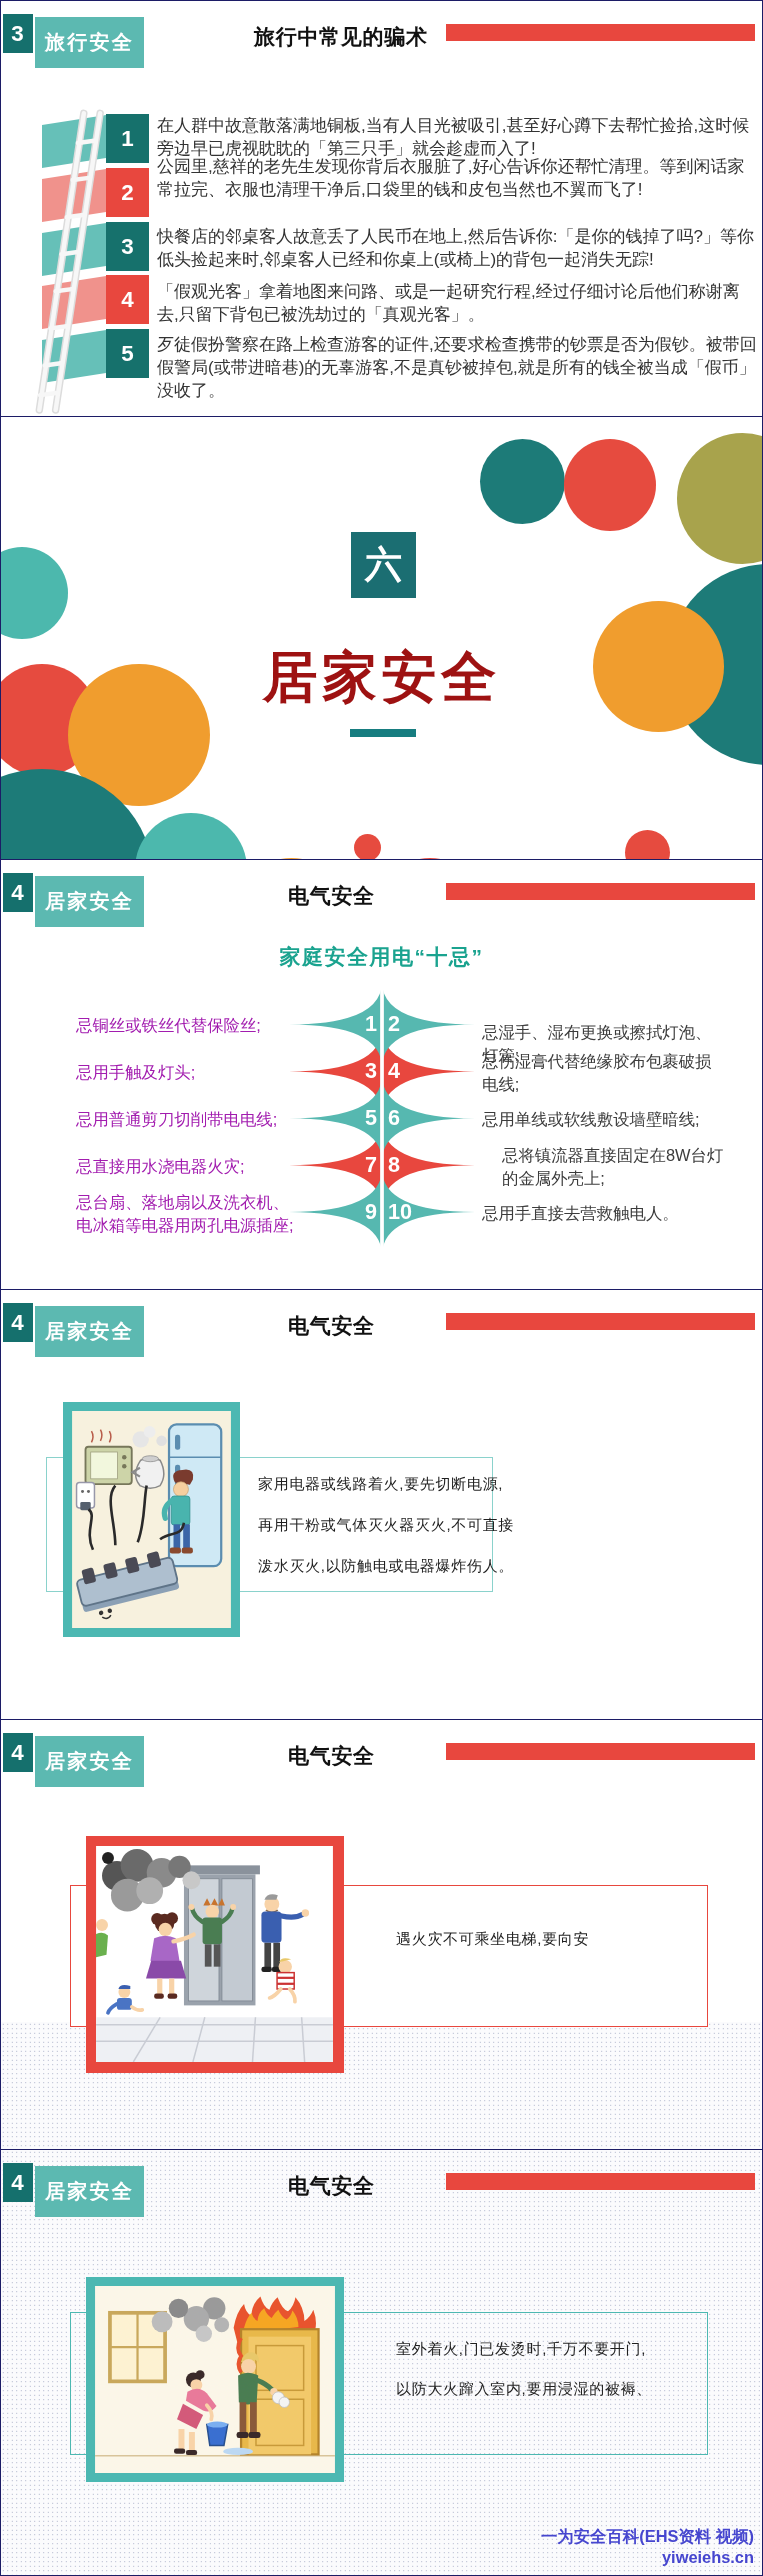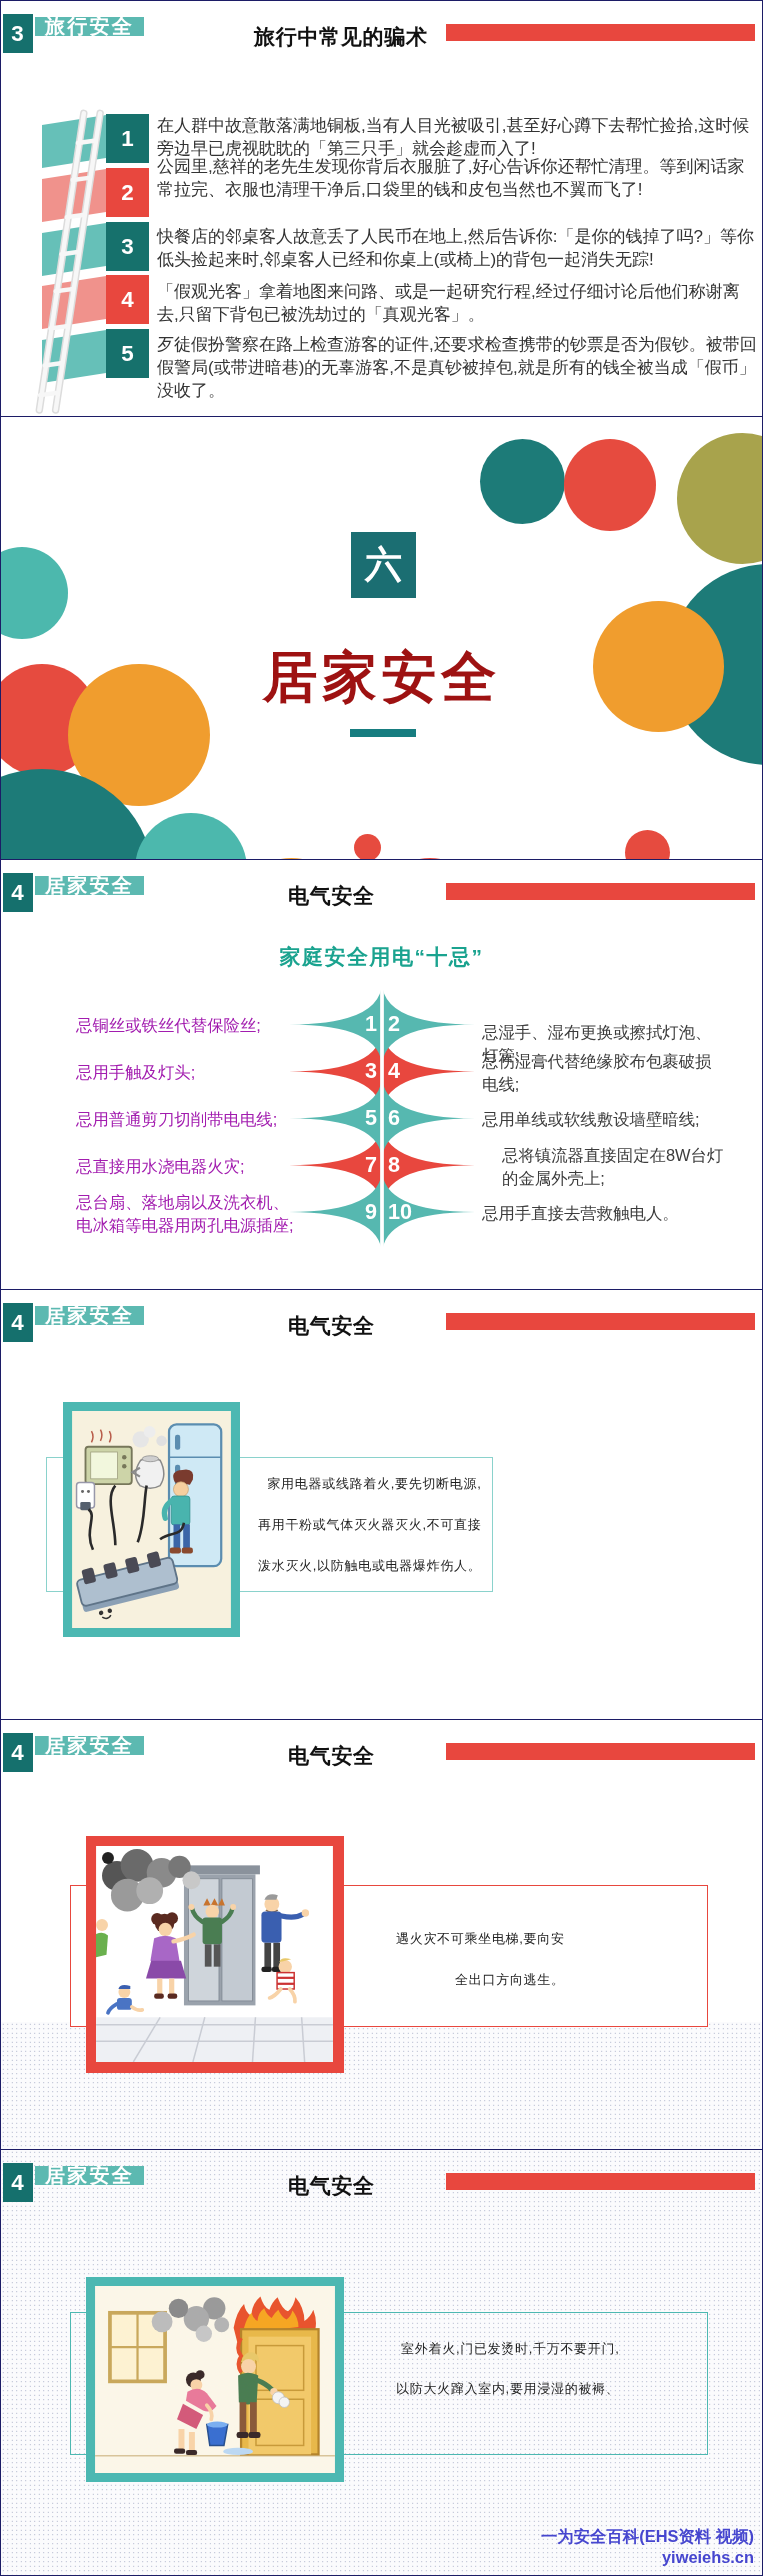--- a/index.html
+++ b/index.html
@@ -4,21 +4,21 @@
 <style>
   html,body{margin:0;padding:0;background:#ffffff;}
   #page{position:relative;width:763px;height:2576px;background:#fff;
         border:1.5px solid #1c1c66;box-sizing:border-box;overflow:hidden;
         font-family:"Liberation Sans",sans-serif;}
   .slide{position:absolute;left:0;width:100%;overflow:hidden;background:#fff;
          border-bottom:1.5px solid #1c1c66;box-sizing:border-box;}
   
   .hdr-num{position:absolute;left:1.5px;top:13.4px;width:30px;height:39px;background:#15706d;
            color:#fff;font-weight:bold;font-size:22.4px;display:flex;align-items:center;justify-content:center;}
-  .hdr-label{position:absolute;left:34px;top:15.6px;width:109px;height:19px;background:#5cb9b1;
+  .hdr-label{position:absolute;left:34px;top:15.6px;width:109px;height:51px;background:#5cb9b1;
            color:#fff;font-weight:bold;font-size:20px;letter-spacing:2.2px;
            display:flex;align-items:center;justify-content:center;}
   .hdr-title{position:absolute;top:22.4px;font-size:21px;font-weight:bold;color:#111;letter-spacing:0.7px;}
   .hdr-bar{position:absolute;left:445px;top:23px;width:309px;height:17px;background:#e8473e;}
   
   .s1item{position:absolute;left:156px;width:600px;font-size:17px;line-height:23px;color:#333;}
   .band-left{position:absolute;left:41px;width:64px;height:43px;transform:skewY(-9deg);}
   .band-right{position:absolute;left:105px;width:43px;height:49px;color:#fff;font-weight:bold;font-size:22.4px;
               display:flex;align-items:center;justify-content:center;}
   .teal-l{background:#66c0b8;} .teal-d{background:#16716c;}
@@ -35,21 +35,21 @@
   .heading-teal{position:absolute;left:0;top:83px;width:100%;text-align:center;
                 font-size:21px;font-weight:bold;color:#1aa38f;letter-spacing:1.5px;}
   .tabu-left{position:absolute;left:75px;width:222px;height:55px;display:flex;align-items:center;
              font-size:16.4px;line-height:22.4px;color:#a21caf;}
   .tabu-right{position:absolute;left:481px;width:235px;height:55px;display:flex;align-items:center;
              font-size:16.4px;line-height:22.4px;color:#3c3c3c;}
   .star-num{position:absolute;width:39px;height:28px;line-height:28px;color:#fff;font-weight:bold;font-size:21.6px;}
   .star-num.l{left:337px;text-align:right;} .star-num.r{left:387px;text-align:left;}
   
   .caption-box{position:absolute;background:#fff;box-sizing:border-box;}
-  .caption-lines{position:absolute;font-size:13px;color:#1f1f1f;letter-spacing:0.7px;text-align:right;}
+  .caption-lines{position:absolute;font-size:15px;color:#1f1f1f;letter-spacing:0.7px;}
   .pic-frame{position:absolute;box-sizing:border-box;}
   .dots{background-color:#fbfbfd;background-image:radial-gradient(circle,#9aa0bd 0.7px,rgba(0,0,0,0) 0.9px);background-size:4.5px 4.5px;}
   .footer-credit{position:absolute;left:447px;top:376px;width:306px;text-align:right;
                  font-size:16.4px;font-weight:bold;color:#4646cf;}
 </style>
 </head>
 <body>
 
 <div id="page">
 
@@ -308,21 +308,20 @@
         <circle cx="38" cy="196" r="8" fill="#f8d3a8"></circle>
         <path d="M30,192 q2,-8 16,-4 l0,4 Z" fill="#3a5fb0"></path>
         <rect x="28" y="204" width="20" height="16" rx="4" fill="#4a74c4"></rect>
         <path d="M28,212 q-10,6 -12,12" stroke="#4a74c4" stroke-width="5" fill="none" stroke-linecap="round"></path>
         <path d="M48,216 q8,6 14,4" stroke="#f8d3a8" stroke-width="5" fill="none" stroke-linecap="round"></path>
       </svg>
     </div>
 
     <div class="caption-lines" style="left:395px;top:198px;line-height:41px;">
       <div>遇火灾不可乘坐电梯,要向安</div>
-      <div>全出口方向逃生。</div>
     </div>
   </div>
 
   <div class="slide dots" style="top:2149px;height:427px;border-bottom-width:2.2px;">
     <div class="hdr-num">4</div>
     <div class="hdr-label">居家安全</div>
     <div class="hdr-title" style="left:287px;">电气安全</div>
     <div class="hdr-bar"></div>
 
     <div class="caption-box" style="left:69px;top:162px;width:638px;height:143px;border:1.5px solid #4cb8b2;background:transparent;"></div>

